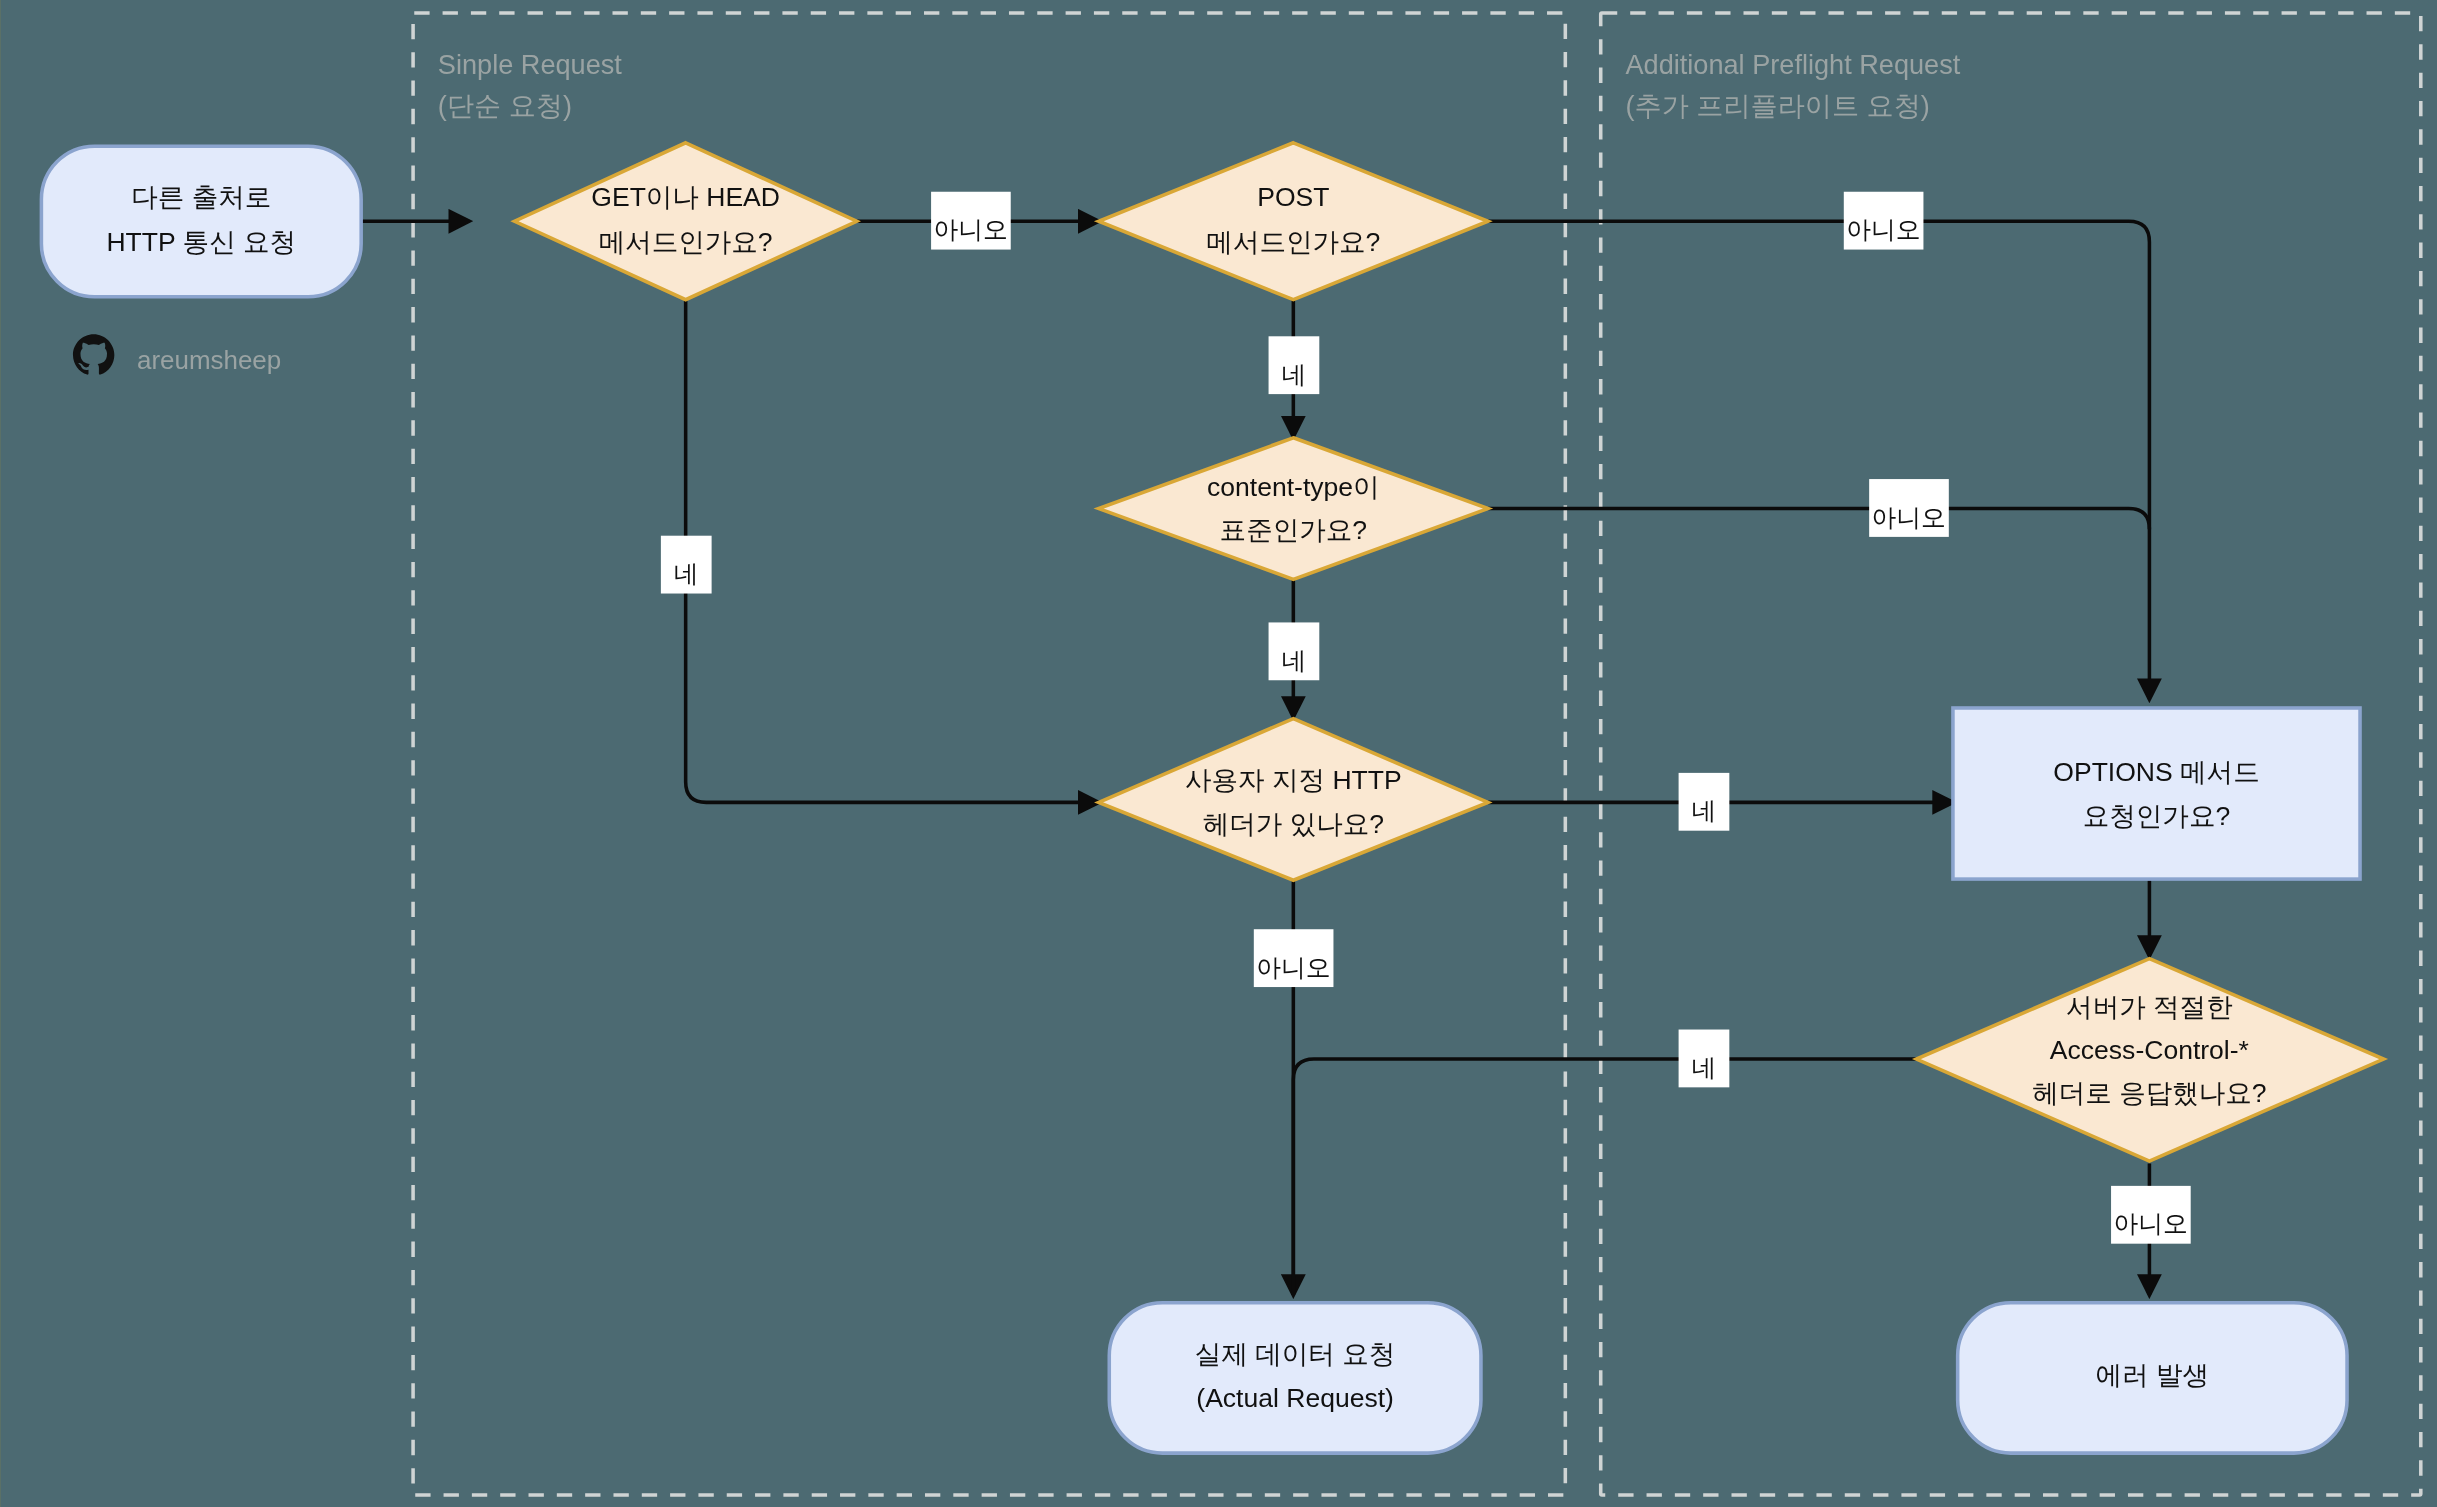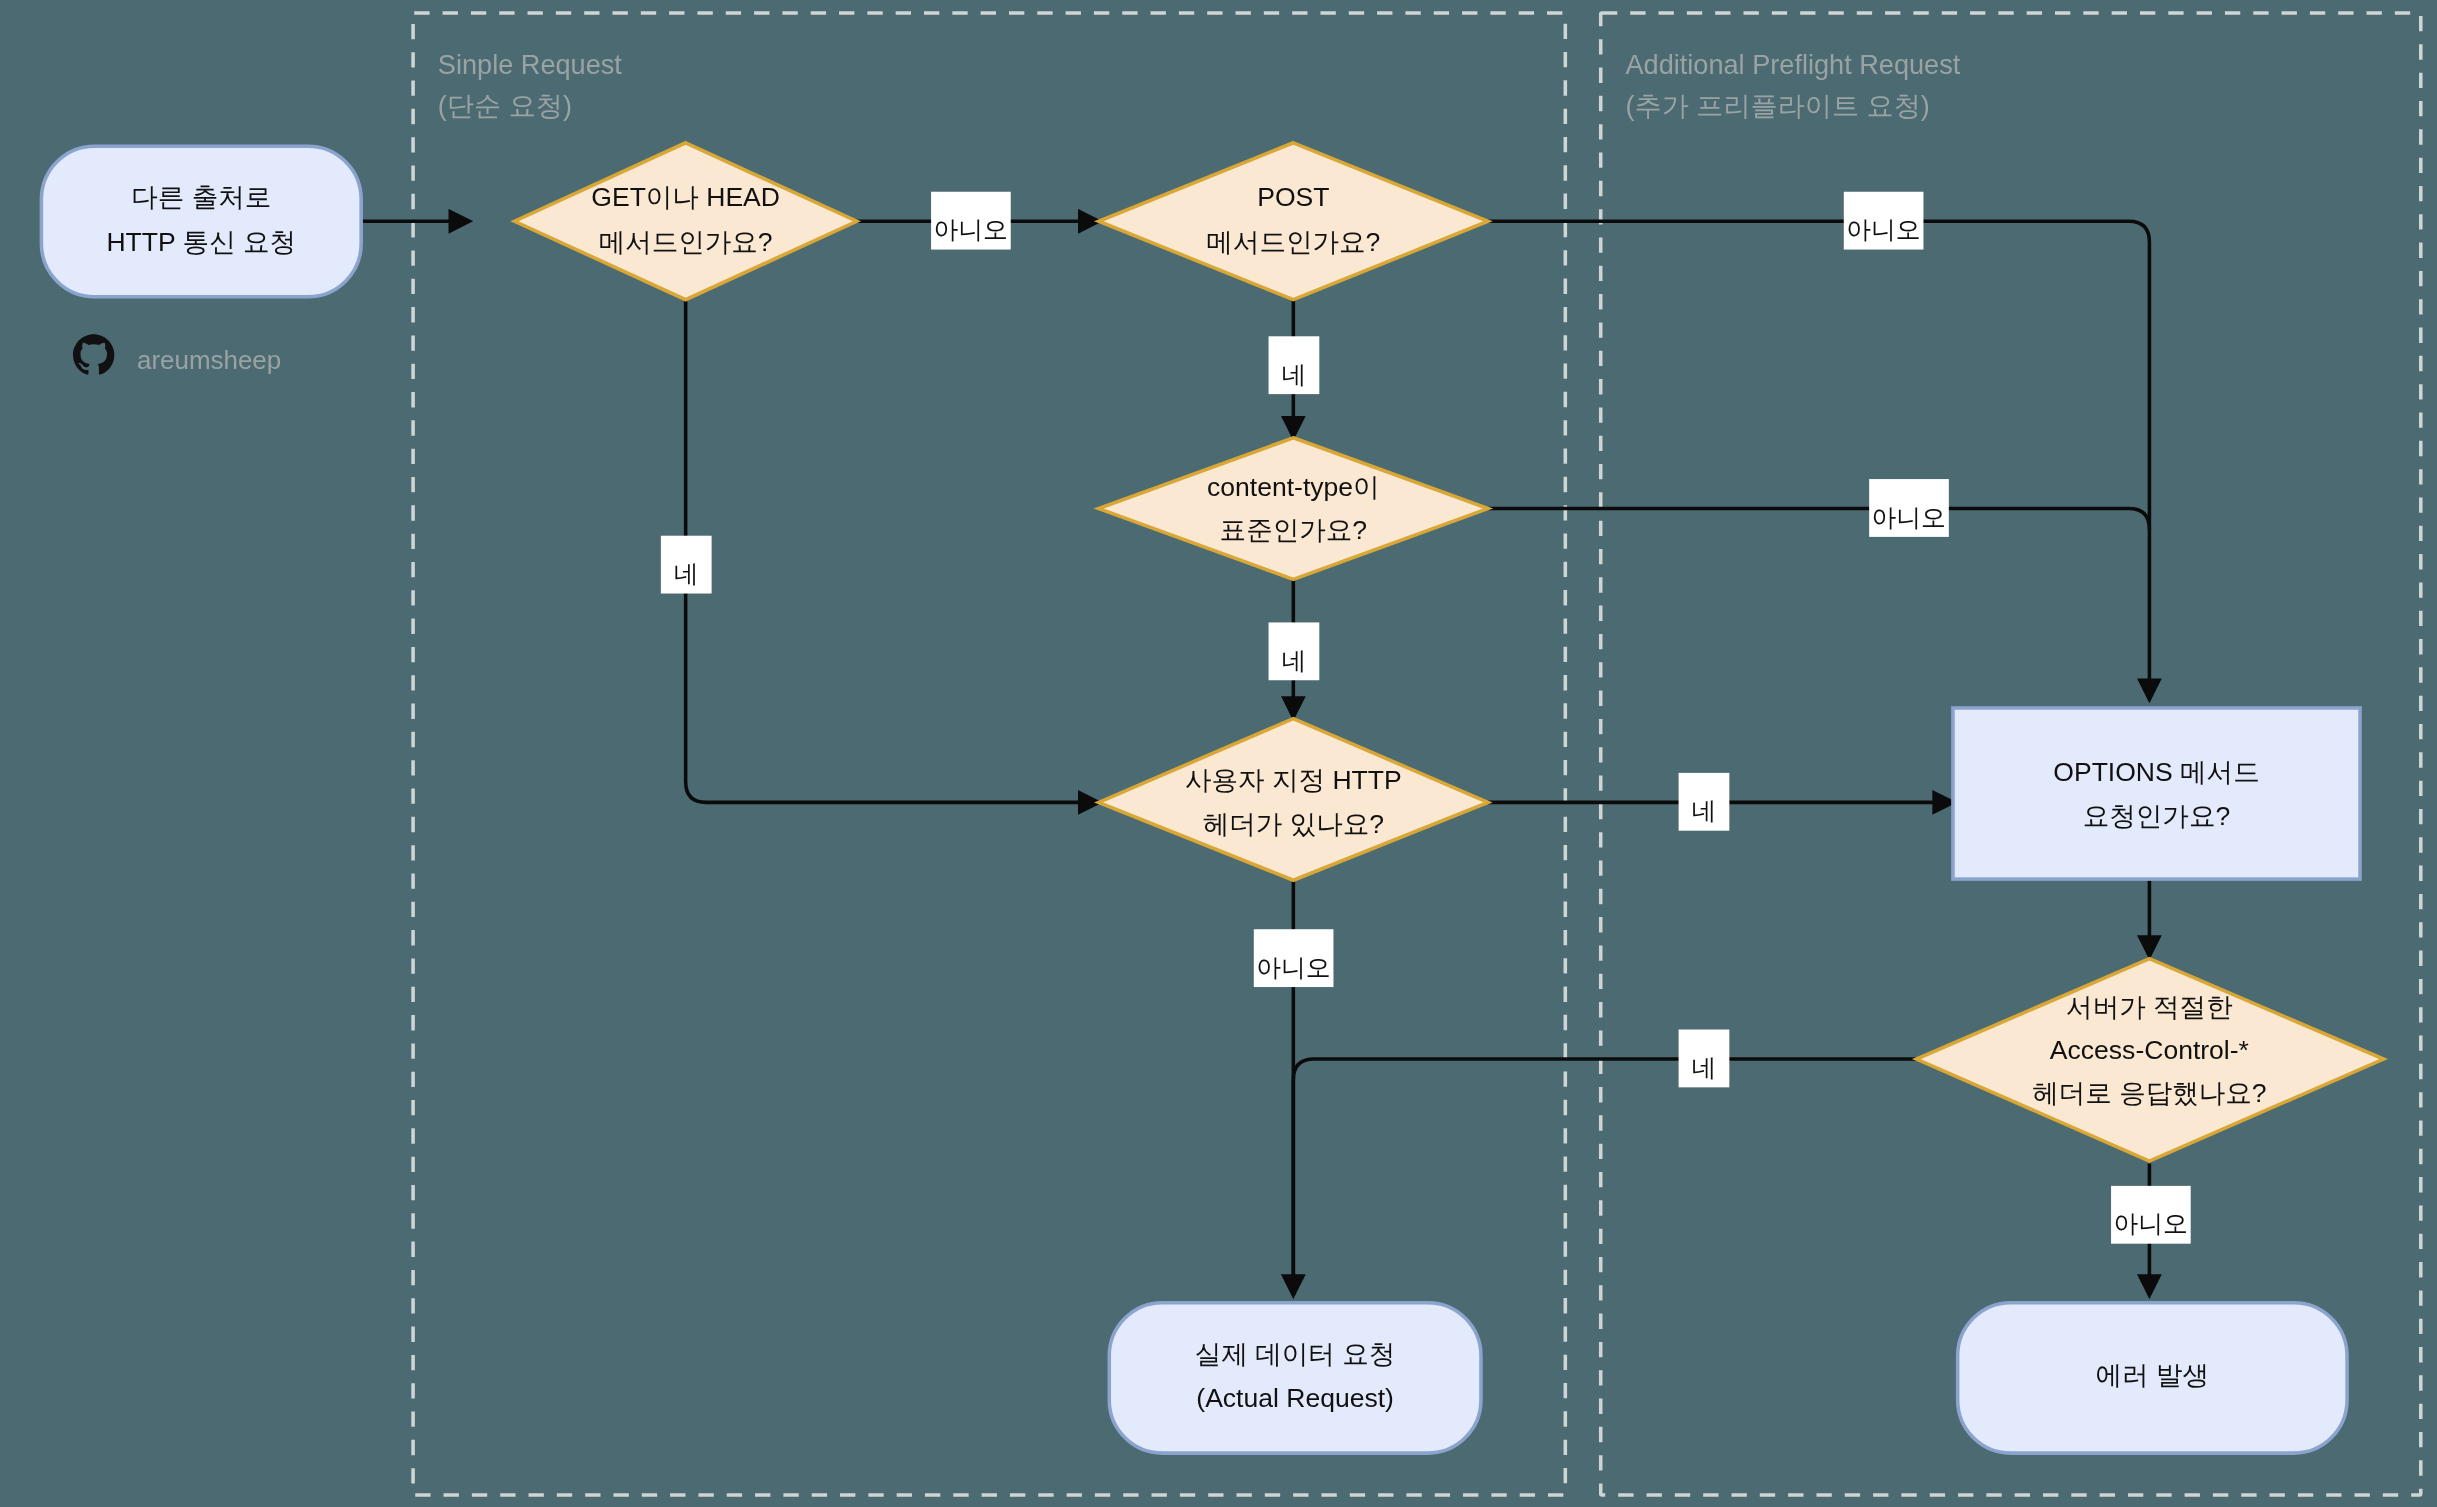--- a/index.html
+++ b/index.html
@@ -1,20 +1,20 @@
 <!DOCTYPE html>
 <html style="font-size:9.4px"><head>
 <meta charset="utf-8">
 <style>
   html,body{margin:0;padding:0;background:#4c6a72;}
   body{
     width:2438px;height:1508px;overflow:hidden;
     font-family:"Liberation Sans","DejaVu Sans",sans-serif;
   }
-  #stage{position:relative;width:2056px;height:1508px;background:#15803d;}
+  #stage{position:relative;width:2056px;height:1508px;background:#eab308;}
   svg{display:block;}
   .grp-label{fill:#9aa3a3;font-size:46px;font-family:"Liberation Sans","DejaVu Sans",sans-serif;}
   .node-text{fill:#111111;font-size:45px;text-anchor:middle;font-family:"Liberation Sans","DejaVu Sans",sans-serif;}
   .edge-label{fill:#111111;font-size:42px;text-anchor:middle;font-family:"Liberation Sans","DejaVu Sans",sans-serif;}
   .edge-line{stroke:#0b0b0b;stroke-width:6;fill:none;}
   .dash-box{fill:none;stroke:#cfd4d4;stroke-width:6;stroke-dasharray:26 22;}
   .diamond{fill:#fae8d2;stroke:#d9a736;stroke-width:6;}
   .rect-node{fill:#e2eafb;stroke:#8ba4ce;stroke-width:6;}
   .round-node{fill:#e2eafb;stroke:#8ba4ce;stroke-width:6;}
   .lbl-bg{fill:#ffffff;}

